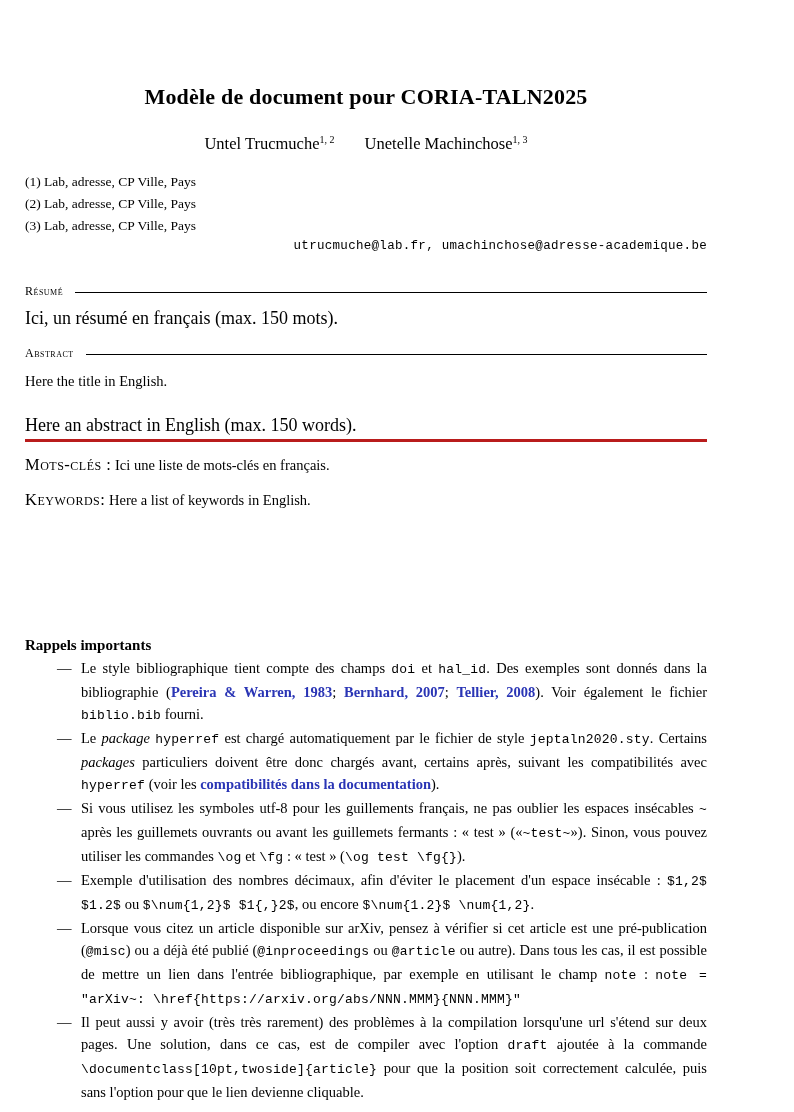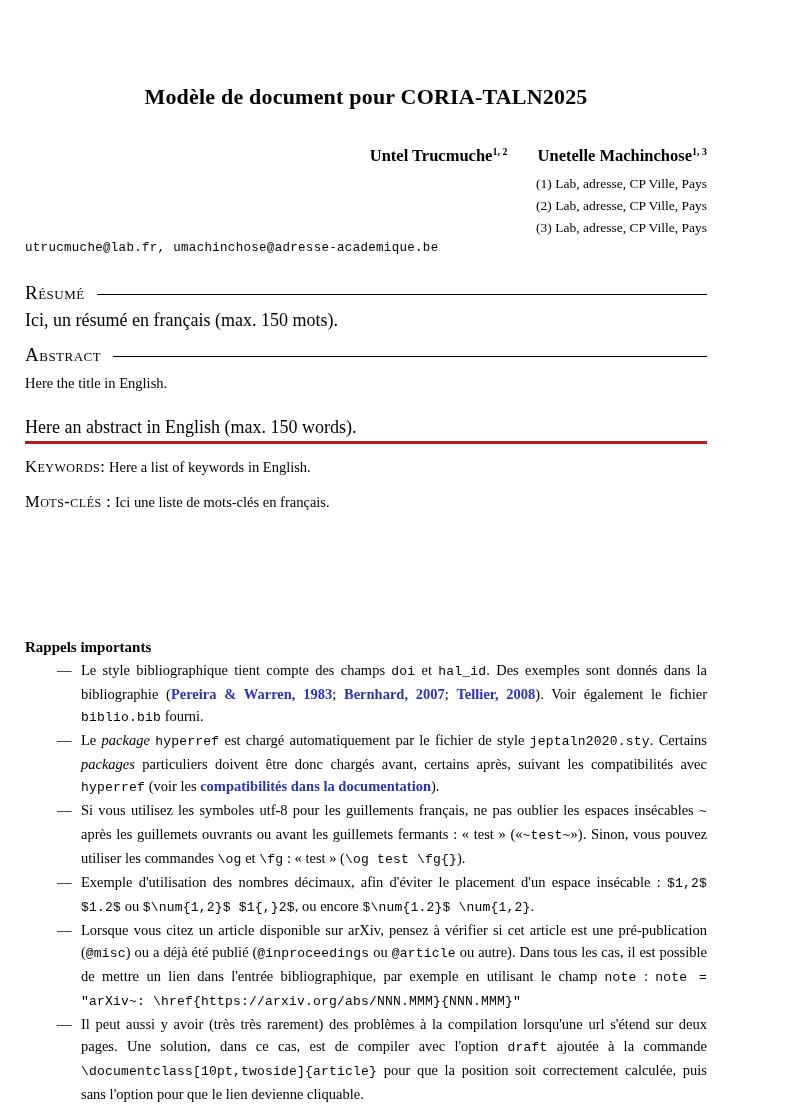--- a/index.html
+++ b/index.html
@@ -9,34 +9,34 @@
     color: #000000;
     -webkit-font-smoothing: antialiased;
   }
   .page { width: 732px; min-height: 1112px; box-sizing: border-box; padding: 0 25px; overflow: hidden; }
 
   .title {
     margin: 84px 0 0 0; text-align: center;
     font-size: 22px; font-weight: bold; letter-spacing: 0.2px;
   }
 
-  .authors { margin-top: 36px; text-align: right; font-size: 16.5px; font-weight: bold; }
+  .authors { margin-top: 24px; text-align: center; font-size: 16.5px; }
   .author + .author { margin-left: 26px; }
   .sup { font-size: 10px; vertical-align: super; line-height: 0; }
 
-  .affils { margin-top: 7px; text-align: right; font-size: 13.5px; line-height: 22px; }
+  .affils { margin-top: 17px; text-align: left; font-size: 13.5px; line-height: 22px; }
   .emails {
-    margin-top: 2px; text-align: left;
+    margin-top: 2px; text-align: right;
     font-family: "Liberation Mono", monospace; font-size: 12.5px; letter-spacing: 0.3px;
   }
 
   .sec-row { display: flex; align-items: center; margin-top: 28px; }
   .sec-row.second { margin-top: 14px; }
   .sec-label {
-    font-variant: small-caps; letter-spacing: 0.5px; font-size: 19px; line-height: 20px;
+    font-variant: small-caps; letter-spacing: 0.5px; font-size: 12px; line-height: 20px;
   }
   .rule { flex: 1; height: 1px; background: #000; margin-left: 12px; margin-top: 2px; }
 
   .sec-text { margin: 6px 0 0 0; font-size: 18px; line-height: 22px; }
   .abs-title { margin: 7px 0 0 0; font-size: 14.5px; font-weight: normal; line-height: 22px; }
   .abs-end { margin-top: 22px; border-bottom: 3px solid #b91c1c; padding-bottom: 3px; }
 
   .kw-line { margin: 11px 0 0 0; font-size: 14.5px; line-height: 24px; }
   .kw-label { font-variant: small-caps; letter-spacing: 0.5px; font-size: 16.5px; }
 
@@ -78,27 +78,27 @@
   <p class="sec-text">Ici, un résumé en français (max. 150 mots).</p>
 
   <div class="sec-row second">
     <span class="sec-label">Abstract</span>
     <span class="rule"></span>
   </div>
   <p class="abs-title">Here the title in English.</p>
   <p class="sec-text abs-end">Here an abstract in English (max. 150 words).</p>
 
   <p class="kw-line">
-    <span class="kw-label">Keywords:</span>
-    <span>Here a list of keywords in English.</span>
+    <span class="kw-label">Mots-clés :</span>
+    <span>Ici une liste de mots-clés en français.</span>
   </p>
 
   <p class="kw-line">
-    <span class="kw-label">Mots-clés :</span>
-    <span>Ici une liste de mots-clés en français.</span>
+    <span class="kw-label">Keywords:</span>
+    <span>Here a list of keywords in English.</span>
   </p>
 
   <h2 class="rappels-h">Rappels importants</h2>
 
   <div class="list">
       <div class="li">
         <span class="dash">—</span>
         <span class="li-body"><span class="">Le style bibliographique tient compte des champs </span><span class="mono">doi</span><span class=""> et </span><span class="mono">hal_id</span><span class="">. Des exemples sont donnés dans la bibliographie (</span><a class="link">Pereira &amp; Warren, 1983</a><span class="">; </span><a class="link">Bernhard, 2007</a><span class="">; </span><a class="link">Tellier, 2008</a><span class="">). Voir également le fichier </span><span class="mono">biblio.bib</span><span class=""> fourni.</span></span>
       </div>
       <div class="li">

